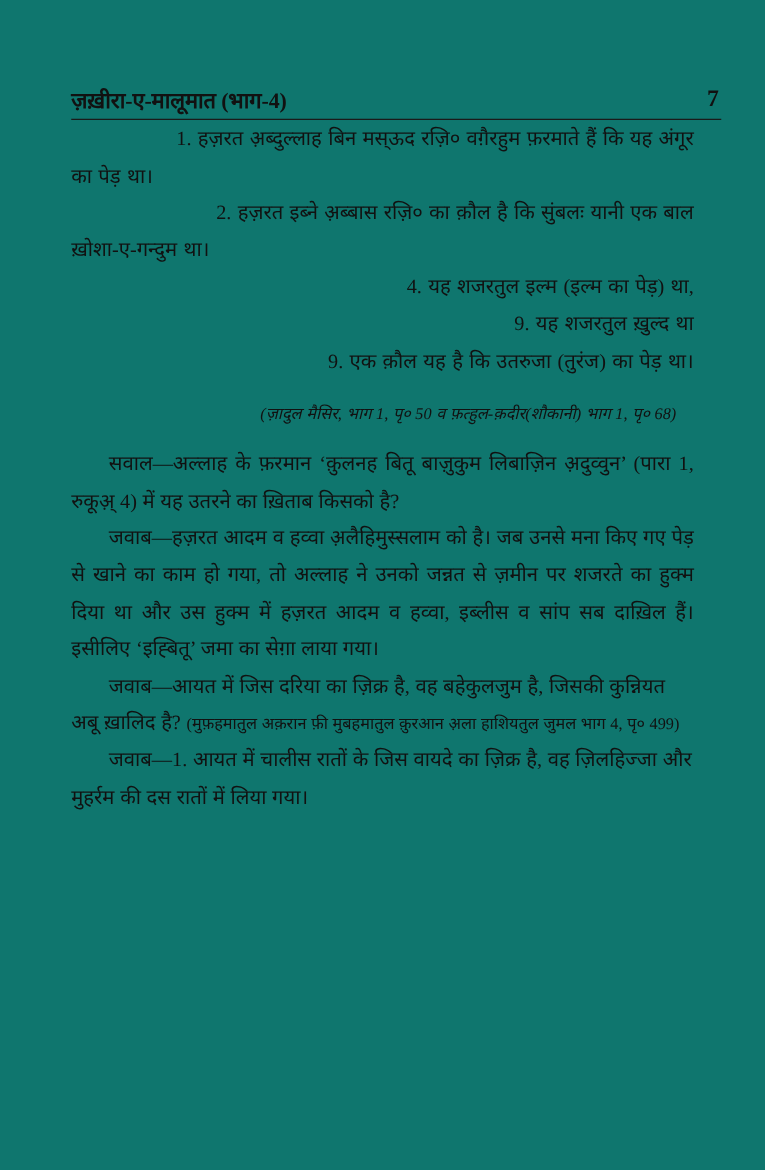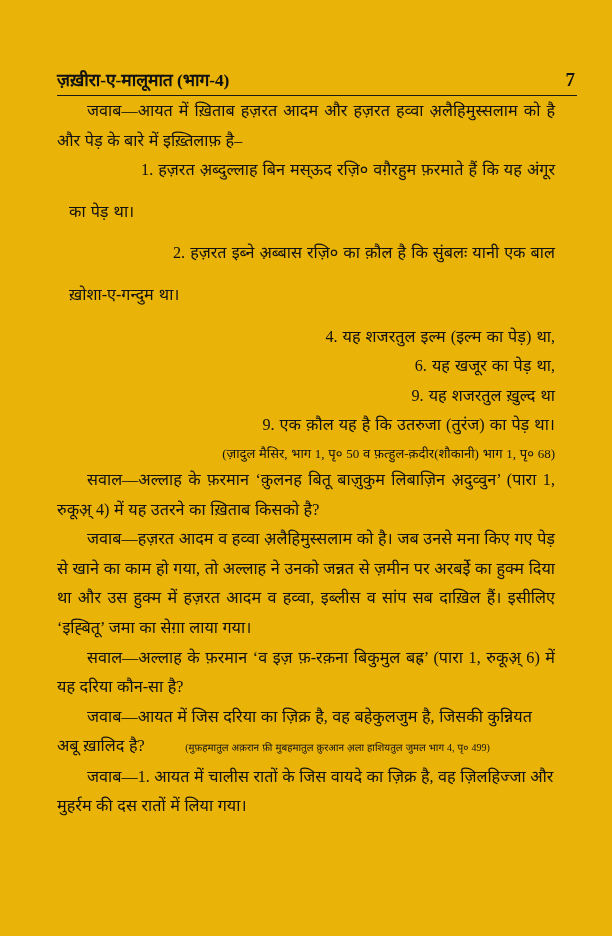--- a/index.html
+++ b/index.html
@@ -16,21 +16,21 @@
     overflow: hidden;
     position: relative;
   }
 
   .page {
     position: relative;
     width: 612px;
     height: 936px;
     box-sizing: border-box;
     padding: 0;
-    background: #eab308;
+    background: #0f766e;
   }
 
   
   .running-head {
     position: absolute;
     left: 57px;
     right: 35px;
     top: 58px;
     height: 34px;
     display: flex;
@@ -80,69 +80,67 @@
   
   p.item {
     margin: 0;
     font-size: 16.2px;
     line-height: 29.6px;
     text-align: right;
     padding-left: 30px;
     word-spacing: 1px;
   }
   p.item-cont {
-    margin: 12px;
+    margin: 0;
     font-size: 16.2px;
     line-height: 29.6px;
     text-align: left;
     word-spacing: 1px;
   }
 
   
   p.citation {
-    margin: 0;
+    margin: 14px;
     font-size: 13px;
     line-height: 25px;
     text-align: right;
     word-spacing: 0.5px;
+    font-style: italic;
   }
 </style>
 </head>
 <body>
 
 <div class="page">
 
   <div class="running-head">
     <span class="book-title">ज़ख़ीरा-ए-मालूमात (भाग-4)</span>
     <span class="folio">7</span>
   </div>
 
   <div class="text-column">
 
-    <p class="para indent">जवाब—आयत में ख़िताब हज़रत आदम और हज़रत हव्वा अ़लैहिमुस्सलाम को है और पेड़ के बारे में इख़्तिलाफ़ है–</p>
 
     <p class="item">1. हज़रत अ़ब्दुल्लाह बिन मस्ऊद रज़ि० वग़ैरहुम फ़रमाते हैं कि यह अंगूर</p>
     <p class="item-cont">का पेड़ था।</p>
 
     <p class="item">2. हज़रत इब्ने अ़ब्बास रज़ि० का क़ौल है कि सुंबलः यानी एक बाल</p>
     <p class="item-cont">ख़ोशा-ए-गन्दुम  था।</p>
 
     <p class="item">4. यह शजरतुल इल्म (इल्म का पेड़) था,</p>
-    <p class="item">6. यह खजूर का पेड़ था,</p>
     <p class="item">9. यह शजरतुल ख़ुल्द था</p>
     <p class="item">9. एक क़ौल यह है कि उतरुजा (तुरंज) का पेड़ था।</p>
 
     <p class="citation">(ज़ादुल मैसिर, भाग 1, पृ० 50 व फ़त्हुल-क़दीर(शौकानी) भाग 1, पृ० 68)</p>
 
     <p class="para indent">सवाल—अल्लाह के फ़रमान ‘क़ुलनह बितू बाज़ुकुम लिबाज़िन अ़दुव्वुन’ (पारा 1, रुकूअ़् 4) में यह उतरने का ख़िताब किसको है?</p>
 
-    <p class="para indent">जवाब—हज़रत आदम व हव्वा अ़लैहिमुस्सलाम को है। जब उनसे मना किए गए पेड़ से खाने का काम हो गया, तो अल्लाह ने उनको जन्नत से ज़मीन पर अरबईे का हुक्म दिया था और उस हुक्म में हज़रत आदम व हव्वा, इब्लीस व सांप सब दाख़िल हैं। इसीलिए ‘इह्बितू’ जमा का सेग़ा लाया गया।</p>
+    <p class="para indent">जवाब—हज़रत आदम व हव्वा अ़लैहिमुस्सलाम को है। जब उनसे मना किए गए पेड़ से खाने का काम हो गया, तो अल्लाह ने उनको जन्नत से ज़मीन पर शजरते का हुक्म दिया था और उस हुक्म में हज़रत आदम व हव्वा, इब्लीस व सांप सब दाख़िल हैं। इसीलिए ‘इह्बितू’ जमा का सेग़ा लाया गया।</p>
 
 
-    <p class="para indent">सवाल—अल्लाह के फ़रमान ‘व इज़ फ़-रक़ना बिकुमुल बह्र’ (पारा 1, रुकूअ़् 6) में यह दरिया कौन-सा है?</p>
 
-    <p class="para indent last-left"><span>जवाब—आयत में जिस दरिया का ज़िक्र है, वह बहेकुलजुम है, जिसकी कुन्नियत अबू ख़ालिद है?</span> <span class="citation inline-tail" style="display:inline; font-size:10px;margin-left:36px;">(मुफ़हमातुल अक़रान फ़ी मुबहमातुल क़ुरआन अ़ला हाशियतुल जुमल भाग 4, पृ० 499)</span></p>
+    <p class="para indent last-left"><span>जवाब—आयत में जिस दरिया का ज़िक्र है, वह बहेकुलजुम है, जिसकी कुन्नियत अबू ख़ालिद है?</span> <span class="citation inline-tail" style="display:inline; font-size:13px;">(मुफ़हमातुल अक़रान फ़ी मुबहमातुल क़ुरआन अ़ला हाशियतुल जुमल भाग 4, पृ० 499)</span></p>
 
 
     <p class="para indent last-left">जवाब—1. आयत में चालीस रातों के जिस वायदे का ज़िक्र है, वह ज़िलहिज्जा और मुहर्रम की दस रातों में लिया गया।</p>
 
   </div>
 </div>
 
 </body></html>

